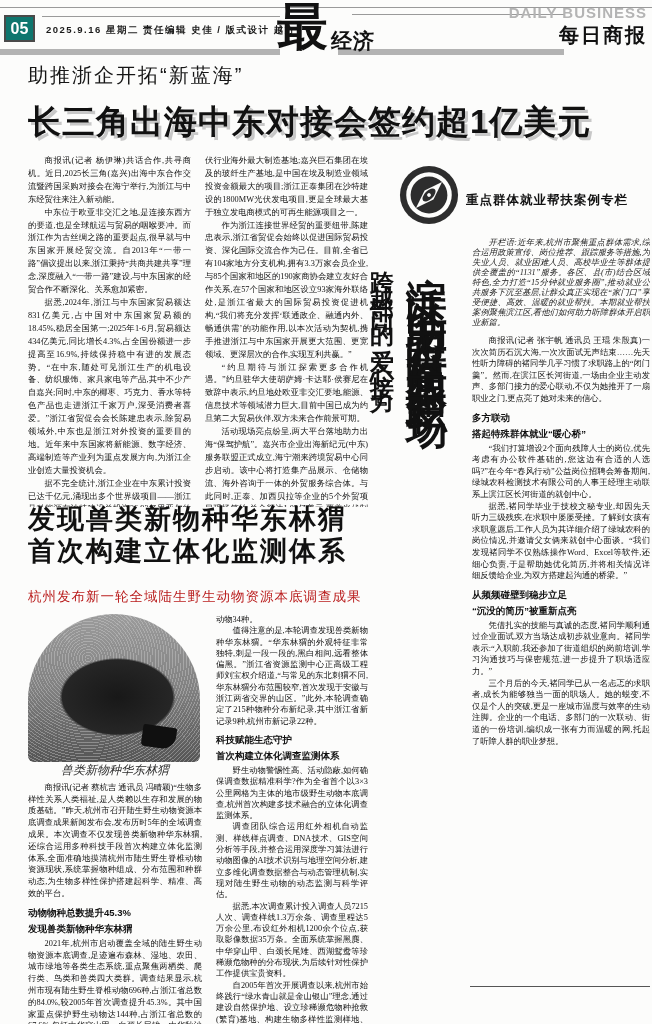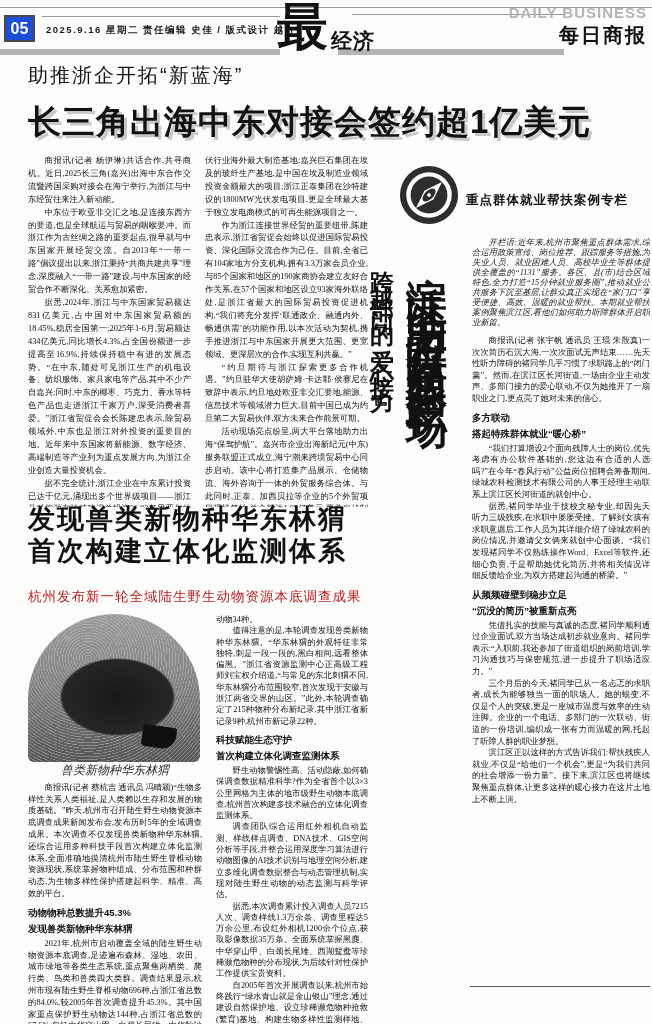--- a/index.html
+++ b/index.html
@@ -7,21 +7,21 @@
   .page {
     position:relative; width:652px; height:1024px; margin:0 auto;
     background:#fcfcfb; color:#111; overflow:hidden;
     font-family:"Liberation Serif","DejaVu Serif",serif;
   }
 
   
   .hairline { position:absolute; height:1px; background:#9a9a9a; }
   .pagenum {
     position:absolute; left:4px; top:15px; width:31px; height:27px;
-    background:#1d4ed8; border:2px solid #4a4a4a; color:#fff;
+    background:#0f766e; border:2px solid #4a4a4a; color:#fff;
     font:800 16px/23px "Liberation Sans",sans-serif; text-align:center;
   }
   .dateline {
     position:absolute; left:46px; top:24px;
     font:700 9.5px "Liberation Sans",sans-serif; letter-spacing:1.5px; color:#1a1a1a;
   }
   .bar { position:absolute; top:49px; height:6px; background:#b3b3b3; }
   .logo-zui {
     position:absolute; left:277px; top:2px; font-size:51px; font-weight:900;
     font-family:"Liberation Serif",serif; line-height:1;
@@ -188,19 +188,18 @@
       <div class="subhead f-sub">搭起特殊群体就业“暖心桥”</div>
       <div>
           <p>“我们打算增设2个面向残障人士的岗位,优先考虑有办公软件基础的,您这边有合适的人选吗?”在今年“春风行动”公益岗位招聘会筹备期间,绿城农科检测技术有限公司的人事王经理主动联系上滨江区长河街道的就创中心。</p>
           <p>据悉,褚同学毕业于技校文秘专业,却因先天听力三级残疾,在求职中屡屡受挫。了解到女孩有求职意愿后,工作人员为其详细介绍了绿城农科的岗位情况,并邀请父女俩来就创中心面谈。“我们发现褚同学不仅熟练操作Word、Excel等软件,还细心负责,于是帮助她优化简历,并将相关情况详细反馈给企业,为双方搭建起沟通的桥梁。”</p>
         </div>
       <div class="subhead f-sub">从频频碰壁到稳步立足</div>
       <div class="subhead f-sub">“沉没的简历”被重新点亮</div>
       <div>
           <p>凭借扎实的技能与真诚的态度,褚同学顺利通过企业面试,双方当场达成初步就业意向。褚同学表示:“入职前,我还参加了街道组织的岗前培训,学习沟通技巧与保密规范,进一步提升了职场适应力。”</p>
           <p>三个月后的今天,褚同学已从一名忐忑的求职者,成长为能够独当一面的职场人。她的蜕变,不仅是个人的突破,更是一座城市温度与效率的生动注脚。企业的一个电话、多部门的一次联动、街道的一份培训,编织成一张有力而温暖的网,托起了听障人群的职业梦想。</p>
-          <p>滨江区正以这样的方式告诉我们:帮扶残疾人就业,不仅是“给他们一个机会”,更是“为我们共同的社会增添一份力量”。接下来,滨江区也将继续聚焦重点群体,让更多这样的暖心接力在这片土地上不断上演。</p>
         </div>
     </div>
     <div class="f-divider"></div>
   </section>
 
 </div>
 
 </body></html>

